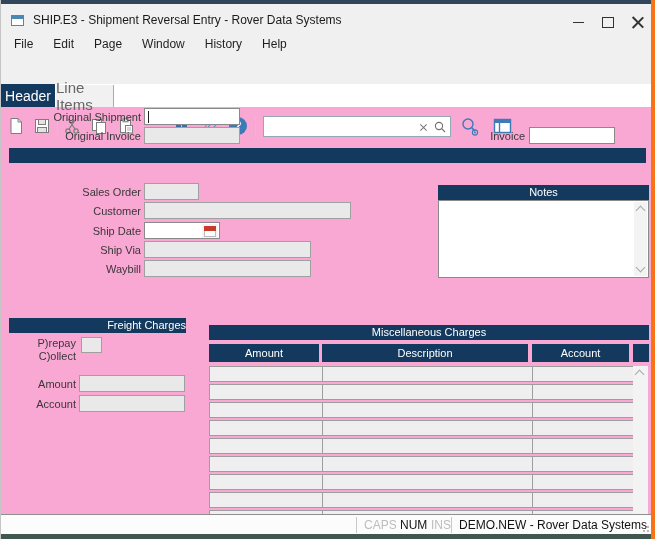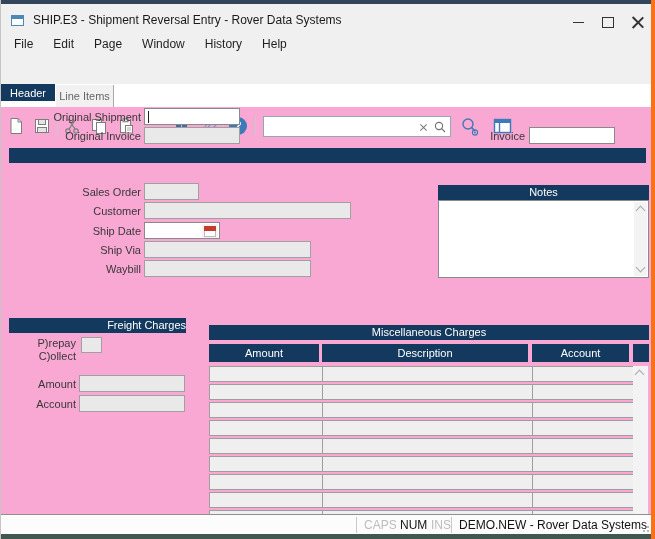--- a/index.html
+++ b/index.html
@@ -31,23 +31,23 @@
   .searchbox{left:262px;top:60px;width:188px;height:21px;background:#fff;border:1px solid #94a7b8;display:flex;align-items:center;}
   .searchbox input{flex:1;border:none;outline:none;height:17px;font:11px "Liberation Sans",sans-serif;padding:0 4px;background:transparent;}
   .sb-clear{position:relative;width:14px;height:14px;margin-right:2px;}
   .sb-clear::before,.sb-clear::after{content:"";position:absolute;left:6px;top:3px;width:1px;height:9px;background:#777;}
   .sb-clear::before{transform:rotate(45deg);} .sb-clear::after{transform:rotate(-45deg);}
   .help-circle{width:18px;height:18px;border-radius:50%;background:#3d7ab8;color:#fff;font-size:12px;font-weight:bold;
                display:flex;align-items:center;justify-content:center;}
 
   
   .tabbar{left:0;top:84px;width:655px;height:23px;background:#fff;}
-  .tab-active{left:0;top:0;width:54px;height:17px;background:#14395e;color:#fff;font-size:11px;
+  .tab-active{left:0;top:0;width:54px;height:23px;background:#14395e;color:#fff;font-size:14px;
               display:flex;align-items:center;justify-content:center;}
-  .tab-inactive{left:55px;top:1px;width:58px;height:22px;background:#f1f1f1;color:#666;font-size:11px;
+  .tab-inactive{left:55px;top:1px;width:58px;height:22px;background:#f1f1f1;color:#666;font-size:15px;
               display:flex;align-items:center;justify-content:center;border-right:1px solid #aaa;}
 
   
   .lbl{font-size:11px;color:#383838;text-align:right;line-height:17px;white-space:nowrap;}
   .field{border:1px solid #8a8a8a;background:#fff;height:17px;}
   .field.ro{background:#e9e9e9;border-color:#a0a0a0;}
   .caret{position:absolute;left:3px;top:2px;width:1px;height:12px;background:#222;}
   .navy-bar{background:#14395e;}
   .panel-hdr{background:#14395e;color:#fff;font-size:11px;text-align:center;line-height:15px;height:15px;}
 

